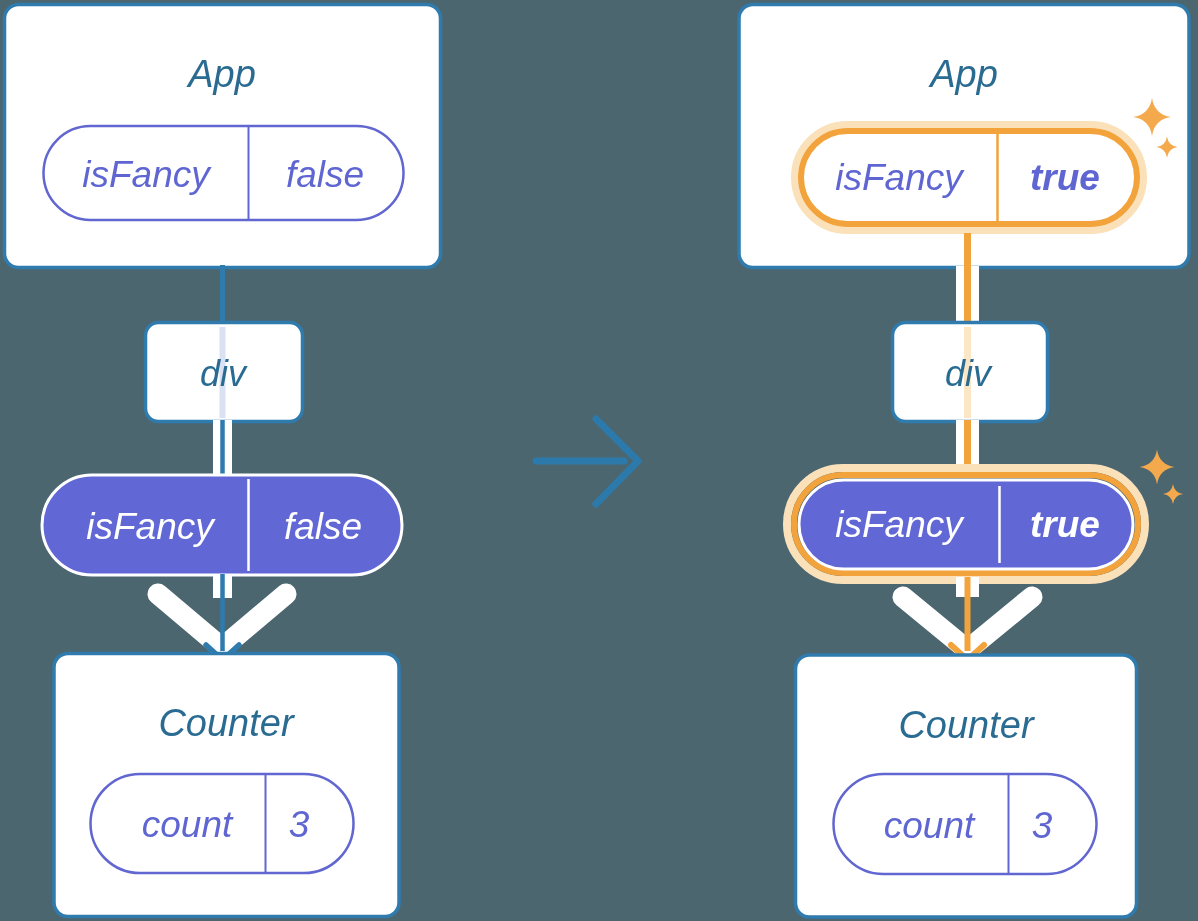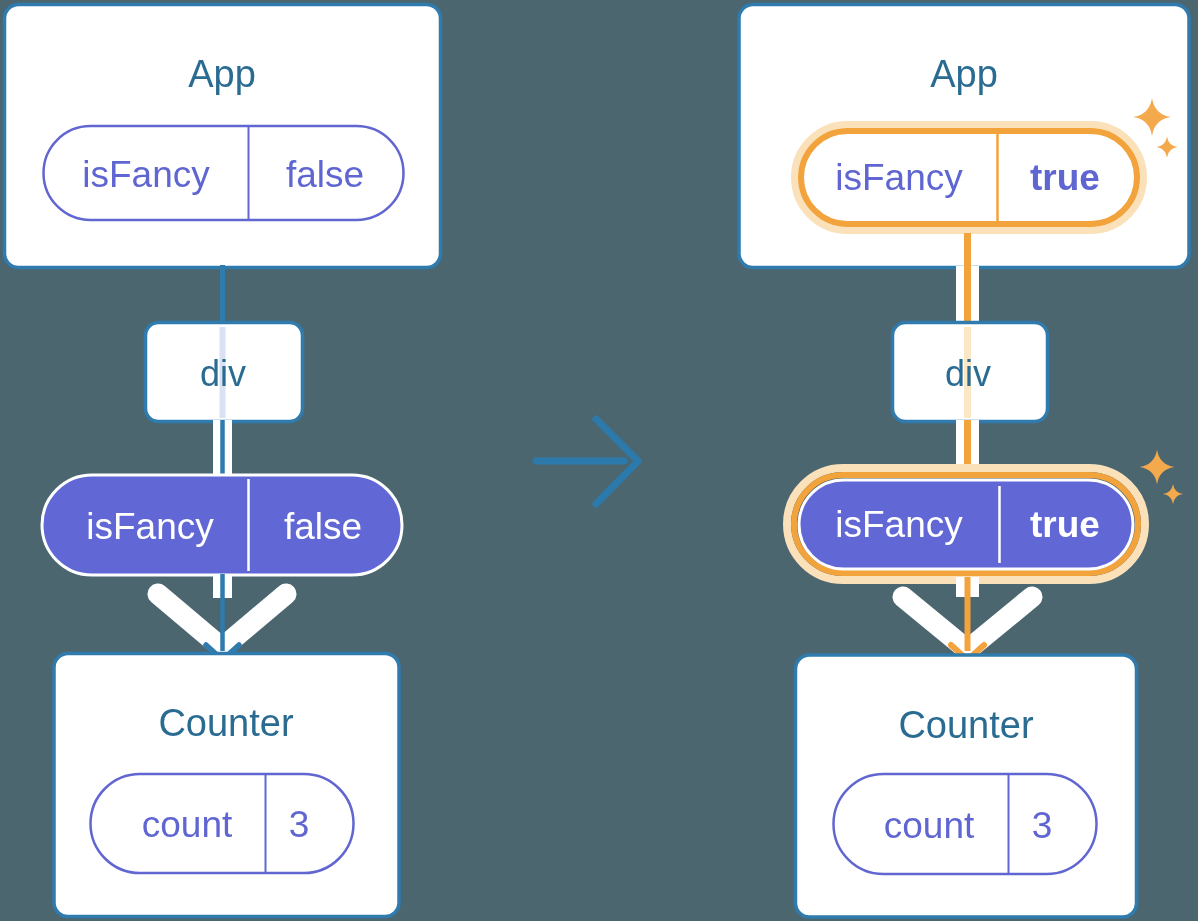--- a/index.html
+++ b/index.html
@@ -2,20 +2,21 @@
 <html><head>
 <meta charset="utf-8">
 <style>
   html, body { margin: 0; padding: 0; background: #4C6670; }
   .stage {
     position: relative;
     width: 1198px;
     height: 921px;
     overflow: hidden;
     font-family: "Liberation Sans", sans-serif;
+    font-style: italic;
   }
   svg { display: block; }
   text {
     font-family: "Liberation Sans", sans-serif;
     text-anchor: middle;
     dominant-baseline: central;
   }
   .card       { fill: #ffffff; stroke: #2F7BAE; stroke-width: 3.5px; }
   .title      { fill: #2A6B92; font-size: 38px; }
   .div-label  { fill: #2A6B92; font-size: 36px; }

